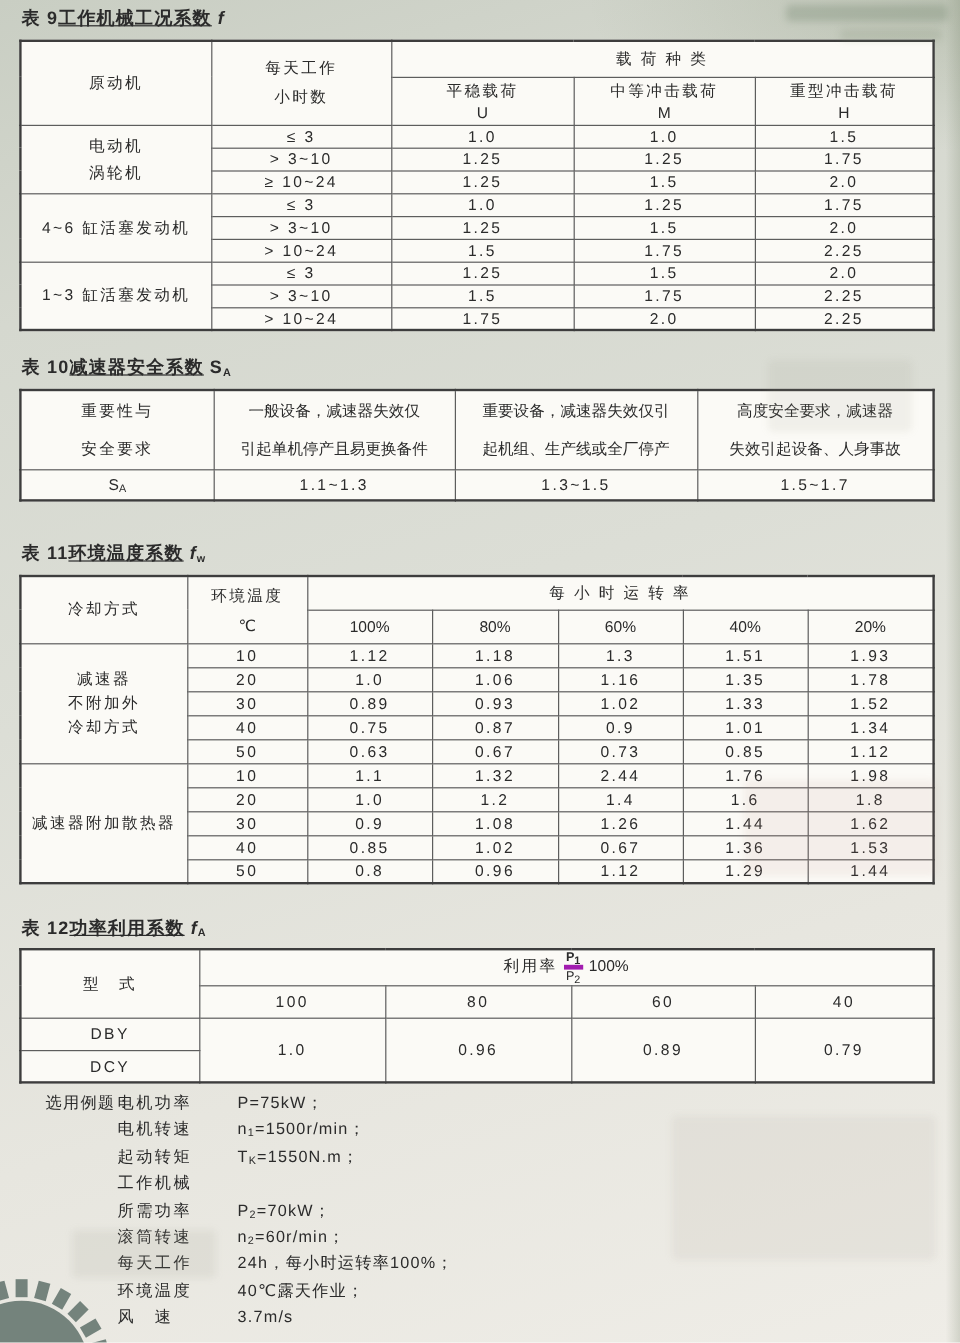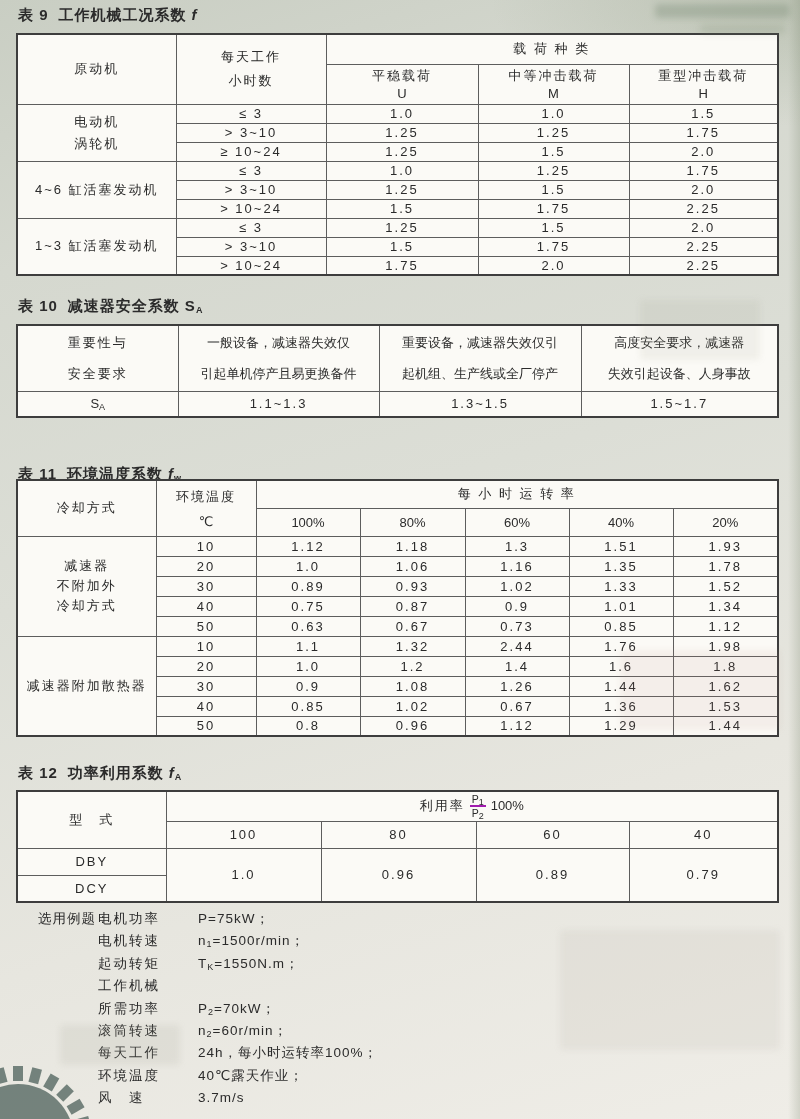--- a/index.html
+++ b/index.html
@@ -8,33 +8,33 @@
     background:linear-gradient(163deg,#c9cec3 0%,#d5d8cf 20%,#dcded6 45%,#e7e6df 72%,#efede7 100%);
     font-family:"Liberation Sans","DejaVu Sans",sans-serif;color:#2b2b2b;
   }
   .page::before{
     content:"";position:absolute;inset:0;pointer-events:none;
     background:radial-gradient(ellipse 420px 180px at 98% 0%,rgba(125,140,110,.28),transparent 70%);
   }
   .edge-right{position:absolute;right:0;top:0;width:12px;height:100%;
     background:linear-gradient(to right,transparent,rgba(120,132,108,.25));}
   .tbl-title{position:absolute;left:18px;font-size:15px;font-weight:bold;letter-spacing:1px;white-space:nowrap;}
-  .tbl-title .main{margin-left:10px;}
+  .tbl-title .main{text-decoration:underline;}
   .sym{font-style:italic;margin-left:5px;}
   .symsub,sub{font-size:9px;vertical-align:-2px;line-height:0;}
   table.tbl{position:absolute;left:16px;border-collapse:collapse;table-layout:fixed;
     background:#fbfaf6;border:2px solid #3d3d3d;}
   .tbl th,.tbl td{border:1px solid #5d5d5d;font-weight:normal;text-align:center;
     vertical-align:middle;font-size:13px;padding:0;overflow:hidden;}
   .cn{letter-spacing:2px;}
   .num{letter-spacing:2px;}
   .ln{display:block;}
   .frac{display:inline-flex;flex-direction:column;align-items:center;vertical-align:middle;
     font-size:10.5px;line-height:1.15;margin:0 5px;}
-  .frac-num{border-bottom:2px solid #a21caf;padding:0 2px;}
+  .frac-num{border-bottom:4px solid #a21caf;padding:0 2px;font-weight:bold;}
   .example{position:absolute;left:38px;top:908px;font-size:13.5px;}
   .ex-row{display:flex;height:22.4px;line-height:22.4px;white-space:nowrap;}
   .ex-intro{width:60px;letter-spacing:1px;}
   .ex-label{width:100px;letter-spacing:2px;}
   .ex-value{letter-spacing:1px;}
   .bleed{position:absolute;filter:blur(3px);border-radius:4px;pointer-events:none;}
   .gear{position:absolute;left:0;top:1050px;}
 </style>
 </head>
 <body>
@@ -169,21 +169,21 @@
     </tr>
     <tr style="height:26px">
       <td><span>S</span><sub>A</sub></td>
       <td class="num">1.1~1.3</td>
       <td class="num">1.3~1.5</td>
       <td class="num">1.5~1.7</td>
     </tr>
   </tbody>
     </table>
 
-  <div class="tbl-title" style="top:465px;">
+  <div class="tbl-title" style="top:452px;">
     <span>表 11</span><span class="main">环境温度系数</span><span class="sym">f</span><sub class="symsub">w</sub>
   </div>
   <table class="tbl" style="top:479px;width:761px;">
     <colgroup>
         <col style="width:139px">
         <col style="width:100px">
         <col style="width:104px">
         <col style="width:105px">
         <col style="width:104px">
         <col style="width:104px">

